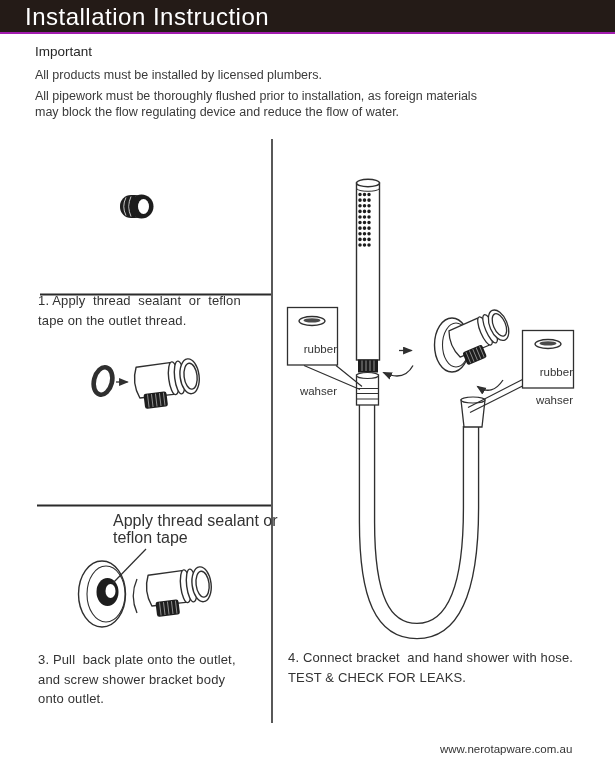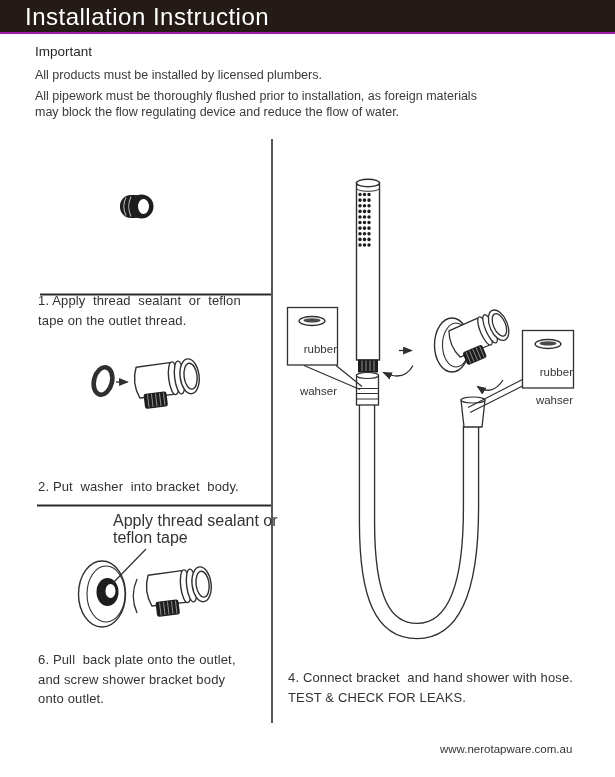--- a/index.html
+++ b/index.html
@@ -23,21 +23,21 @@
     font-size:24px;color:#ffffff;letter-spacing:0.5px;font-weight:400;
   }
   .t-important{left:35px;top:44px;font-size:13.5px;font-weight:normal;color:#272727;}
   .t-para1{left:35px;top:67px;font-size:12.5px;line-height:16px;}
   .t-para2{left:35px;top:89px;font-size:12.5px;line-height:15.5px;}
   .t-step{font-size:13px;line-height:19.5px;color:#333;letter-spacing:0.15px;}
   .t-step1{left:38px;top:252px;margin-top:39px;}
   .t-step2{left:38px;top:477px;}
   .t-note3{left:113px;top:512px;font-size:16px;line-height:17px;color:#333;}
   .t-step3{left:38px;top:650px;}
-  .t-step4{left:288px;top:668px;}
+  .t-step4{left:288px;top:648px;}
   .t-washer{
     font-size:11.5px;line-height:14px;color:#333;text-align:right;
   }
   .t-wash1{left:288px;top:328px;width:49px;}
   .t-wash2{left:523px;top:351px;width:50px;}
   .t-footer{left:440px;top:743px;font-size:11.5px;color:#333;text-align:center;}
 </style>
 </head>
 <body>
 
@@ -144,24 +144,23 @@
     </g>
   </svg>
 
   <div class="txt t-important">Important</div>
   <div class="txt t-para1">All products must be installed by licensed plumbers.</div>
   <div class="txt t-para2">All pipework must be thoroughly flushed prior to installation, as foreign materials
 may block the flow regulating device and reduce the flow of water.</div>
 
   <div class="txt t-step t-step1">1. Apply  thread  sealant  or  teflon
 tape on the outlet thread.</div>
-  <div class="txt t-step t-step2">2. Put  washer  into bracket  body.</div>
   <div class="txt t-note3">Apply thread sealant or
 teflon tape</div>
-  <div class="txt t-step t-step3">6. Pull  back plate onto the outlet,
+  <div class="txt t-step t-step3">3. Pull  back plate onto the outlet,
 and screw shower bracket body
 onto outlet.</div>
   <div class="txt t-step t-step4">4. Connect bracket  and hand shower with hose.
 TEST &amp; CHECK FOR LEAKS.</div>
 
   <div class="txt t-washer t-wash1">
     <span>rubber</span><br>
     <span>wahser</span>
   </div>
   <div class="txt t-washer t-wash2">

